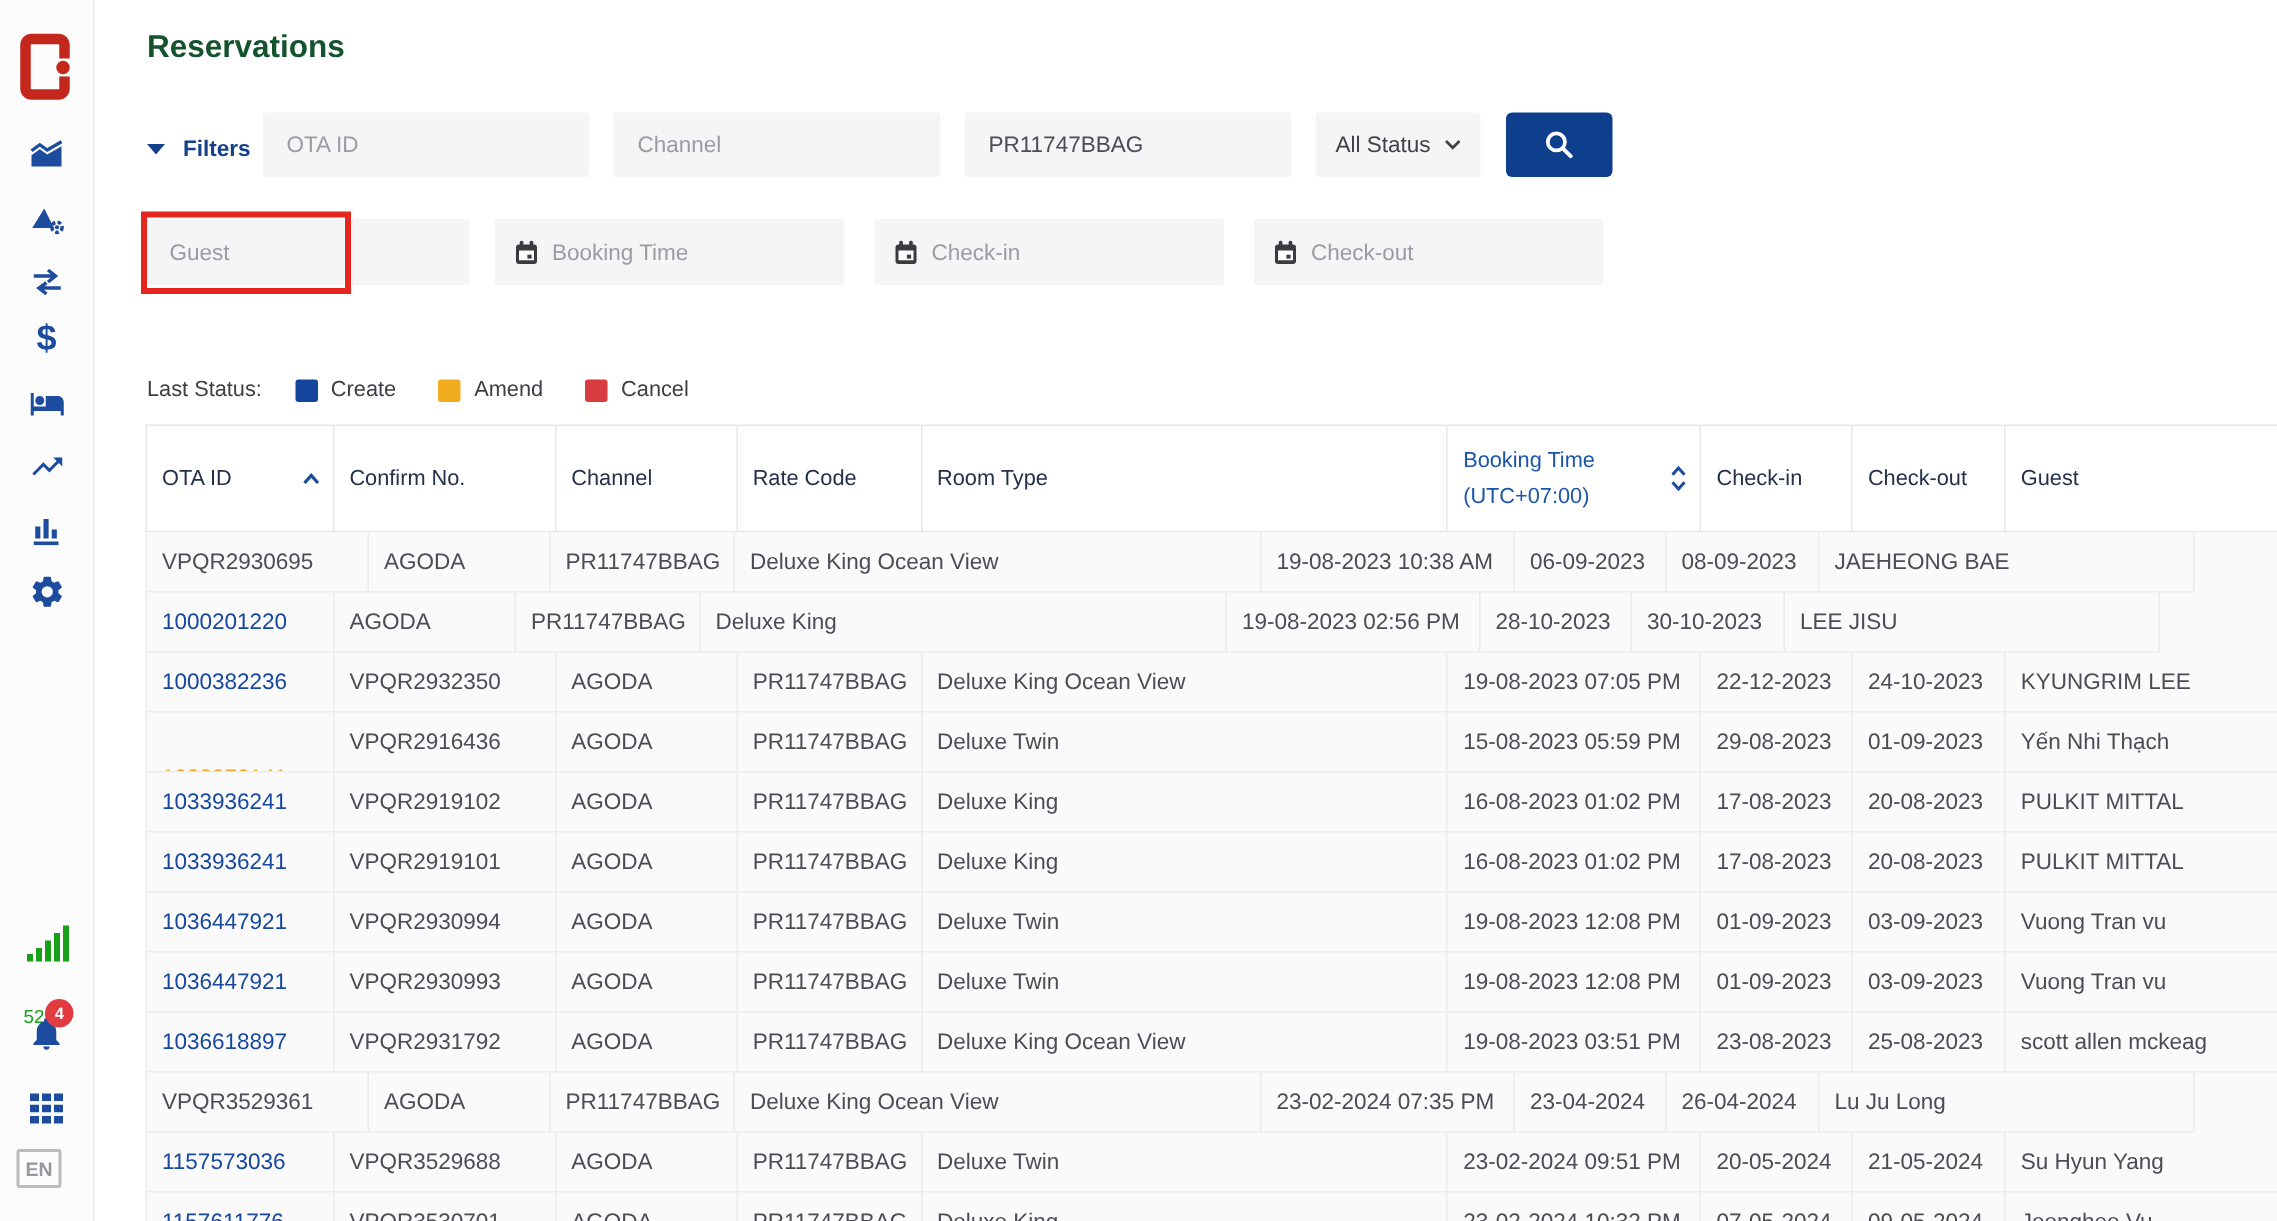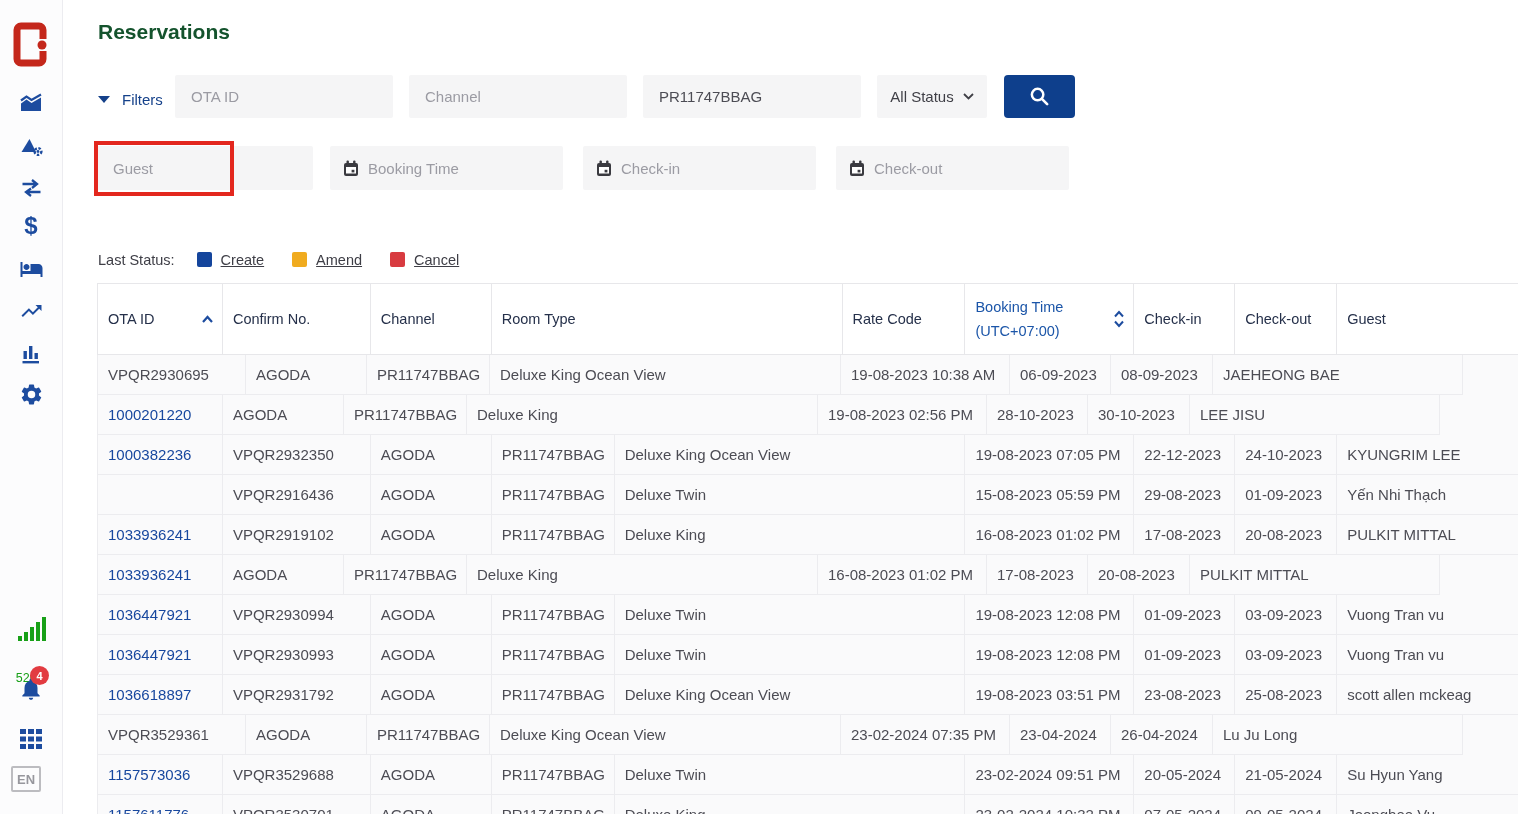--- a/index.html
+++ b/index.html
@@ -15,42 +15,42 @@
   .badge { position:absolute; width:19px; height:19px; border-radius:50%; background:#e23b41;
            color:#fff; font-size:11px; font-weight:700; display:flex; align-items:center;
            justify-content:center; z-index:2; }
   .lang-box { position:absolute; width:30px; height:26px; border:2px solid #bcbcc0; border-radius:2px;
               color:#97979d; font-weight:700; font-size:13px; display:flex; align-items:center;
               justify-content:center; cursor:pointer; }
 
   
   .page-title { position:absolute; left:98px; top:20px; font-size:21px; font-weight:700; color:#14532d;text-align:center; }
   .filters-toggle { position:absolute; left:98px; top:91px; display:flex; align-items:center; gap:12px;
-                    font-size:15px; font-weight:400; color:#15418a; cursor:pointer;text-align:center; }
+                    font-size:15px; font-weight:700; color:#15418a; cursor:pointer;text-align:center; }
   .tri-down { width:0; height:0; border-left:6px solid transparent; border-right:6px solid transparent;
               border-top:7px solid #15418a; }
   .f-input { position:absolute; height:43px; background:#f5f5f6; border:none; border-radius:2px;
              padding:0 16px; font-size:15px; color:#4c4c54; font-family:"Liberation Sans",sans-serif; outline:none; }
   .f-input::placeholder { color:#9b9ba3; }
   .date-field { position:absolute; height:43px; background:#f5f5f6; border-radius:2px; display:flex;
                 align-items:center; gap:9px; padding:0 13px; cursor:pointer; }
   .date-field span { font-size:15px; color:#9b9ba3; }
   .status-select { position:absolute; height:43px; background:#f5f5f6; border-radius:2px; display:flex;
                    align-items:center; justify-content:center; gap:9px; cursor:pointer; }
   .status-select span { font-size:15px; color:#3f3f46; }
   .search-btn { position:absolute; left:1004px; top:75px; width:71px; height:43px; border:none;
                 background:var(--accent_navy,#0e3f8c); border-radius:4px; display:flex;
                 align-items:center; justify-content:center; cursor:pointer; }
   .annotation { position:absolute; left:94px; top:141px; width:140px; height:55px;
                 border:4px solid #e3271e; z-index:6; pointer-events:none; }
 
   
   .legend { position:absolute; left:98px; top:252px; display:flex; align-items:center; font-size:14.5px; color:#3e3e46; }
   .legend-label { margin-right:22px; }
-  .legend-item { display:flex; align-items:flex-start; gap:9px; margin-right:28px;text-decoration:underline; }
+  .legend-item { display:flex; align-items:flex-end; gap:9px; margin-right:28px; }
   .legend-swatch { width:15px; height:15px; border-radius:2px; }
 
   
   .table { position:absolute; left:97px; top:283px; width:1490px; }
   .thead { display:flex; height:72px; border-top:1px solid #e7e7ea; border-bottom:1px solid #e7e7ea;
            border-left:1px solid #e7e7ea; background:#fff; }
   .th { display:flex; align-items:center; padding:0 8px 0 10px; border-right:1px solid #e7e7ea;
         font-size:14.5px; color:#25304a; }
   .th.sortable { cursor:pointer; }
   .booking-lines { display:flex; flex-direction:column; gap:8px; color:#1b55a8; }
@@ -252,25 +252,25 @@
         <svg class="sort-stack" width="13" height="9" viewBox="0 0 13 9" style="margin-left:auto;">
           <path d="M2 7 L6.5 2 L11 7" fill="none" stroke="#1d4c9f" stroke-width="2.2"></path>
         </svg>
       </div>
       <div class="th c-confirm">
         <span>Confirm No.</span>
       </div>
       <div class="th c-channel">
         <span>Channel</span>
       </div>
+      <div class="th c-rate">
+        <span>Rate Code</span>
+      </div>
       <div class="th c-room">
         <span>Room Type</span>
-      </div>
-      <div class="th c-rate">
-        <span>Rate Code</span>
       </div>
       <div class="th c-booking sortable">
         <div class="booking-lines">
           <span>Booking Time</span>
           <span>(UTC+07:00)</span>
         </div>
         <span class="sort-stack">
           <svg width="12" height="8" viewBox="0 0 12 8">
               <path d="M2 6.5 L6 2 L10 6.5" fill="none" stroke="#1d4c9f" stroke-width="2"></path>
             </svg>
@@ -353,20 +353,21 @@
       <div class="td c-booking">16-08-2023 01:02 PM</div>
       <div class="td c-in">17-08-2023</div>
       <div class="td c-out">20-08-2023</div>
       <div class="td c-guest">PULKIT MITTAL</div>
     </div>
 
     <div class="tr">
       <div class="td c-ota">
         <span class="ota-link create">1033936241</span>
       </div>
+      <div class="td c-confirm">VPQR2919101</div>
       <div class="td c-channel">AGODA</div>
       <div class="td c-rate">PR11747BBAG</div>
       <div class="td c-room">Deluxe King</div>
       <div class="td c-booking">16-08-2023 01:02 PM</div>
       <div class="td c-in">17-08-2023</div>
       <div class="td c-out">20-08-2023</div>
       <div class="td c-guest">PULKIT MITTAL</div>
     </div>
 
     <div class="tr">

